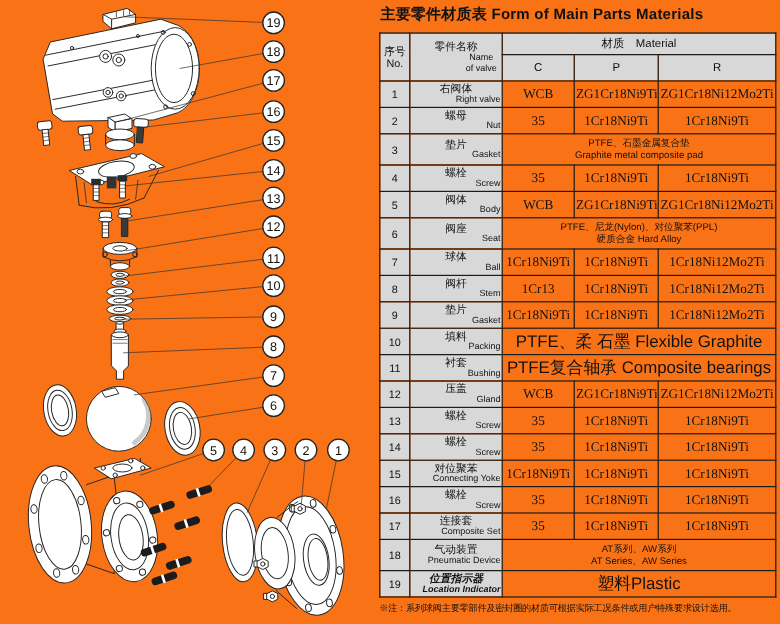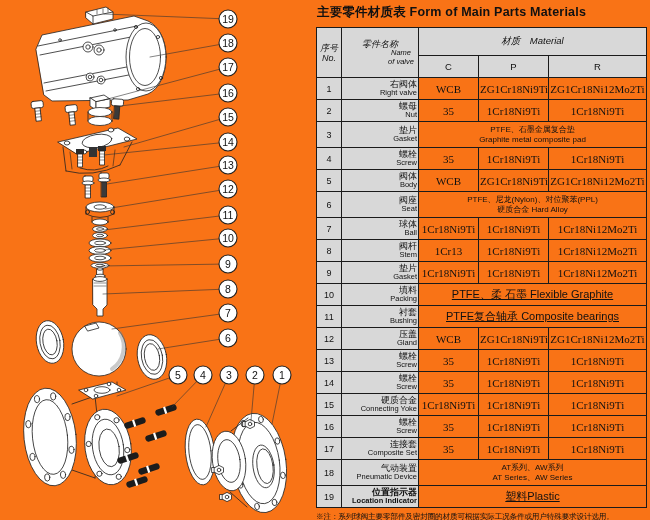--- a/index.html
+++ b/index.html
@@ -7,34 +7,34 @@
   .page { position:relative; width:650px; height:520px; overflow:hidden; background:#f97316; }
   .diagram-panel { position:absolute; left:0; top:0; width:316px; height:520px; }
   .table-panel { position:absolute; left:316px; top:3px; width:332px; }
   .title { font-size:12.5px; font-weight:bold; letter-spacing:0.2px; margin:1px 0 6px 1px; white-space:nowrap; }
   table.materials { border-collapse:collapse; table-layout:fixed; width:330px; }
   table.materials th, table.materials td {
     border:1px solid #1b1b1b; padding:0 1px; text-align:center; vertical-align:middle;
     overflow:hidden;
   }
   .g { background:#d8d8d8; }
-  .hrow1 { height:28px;font-style:italic; }
+  .hrow1 { height:18px; }
   .hrow2 { height:22px; }
   .hdr-cn { font-size:9px; line-height:10px; font-weight:normal; }
   .hdr-en { font-size:7.5px; line-height:8.5px; font-weight:normal;margin-left:42px; }
   .hdr-material { font-size:9.5px; font-weight:normal; white-space:pre; }
   .hdr-col { font-size:9.5px; font-weight:normal; }
   tr.rnormal { height:22px; }
   tr.rtall { height:26px; }
   td.no-cell { font-size:9px; }
-  td.name-cell .name-cn { font-size:9px; line-height:10px;text-align:right; }
+  td.name-cell .name-cn { font-size:9px; line-height:10px; }
   td.name-cell .name-en { font-size:7.5px; line-height:8.5px;text-align:right; }
-  td.name-cell.bold .name-cn, td.name-cell.bold .name-en { font-weight:bold; }
+  td.name-cell.bold .name-cn, td.name-cell.bold .name-en { font-weight:bold;font-style:italic; }
   td.mat { font-size:11px; white-space:nowrap;font-family:Liberation Serif, serif; }
-  td.mat-span .mat1 { font-size:11px; line-height:11px; white-space:nowrap;text-decoration:underline; }
+  td.mat-span .mat1 { font-size:14px; line-height:11px; white-space:nowrap; }
   td.mat-span .mat2 { font-size:8px; line-height:9.5px; white-space:nowrap; }
   .foot { margin-top:4px; font-size:7.6px; font-weight:normal; letter-spacing:-0.15px; white-space:nowrap; }
   svg text { user-select:none; }
 </style>
 </head>
 <body>
 
 <div class="page">
 
   <div class="diagram-panel">
@@ -555,21 +555,21 @@
               <div class="name-cn">螺栓</div>
               <div class="name-en">Screw</div>
             </td>
             <td class="mat">35</td>
             <td class="mat">1Cr18Ni9Ti</td>
             <td class="mat">1Cr18Ni9Ti</td>
           </tr>
           <tr class="rnormal">
             <td class="g no-cell">15</td>
             <td class="g name-cell">
-              <div class="name-cn">硬质合金</div>
+              <div class="name-cn">对位聚苯</div>
               <div class="name-en">Connecting Yoke</div>
             </td>
             <td class="mat">1Cr18Ni9Ti</td>
             <td class="mat">1Cr18Ni9Ti</td>
             <td class="mat">1Cr18Ni9Ti</td>
           </tr>
           <tr class="rnormal">
             <td class="g no-cell">16</td>
             <td class="g name-cell">
               <div class="name-cn">螺栓</div>

